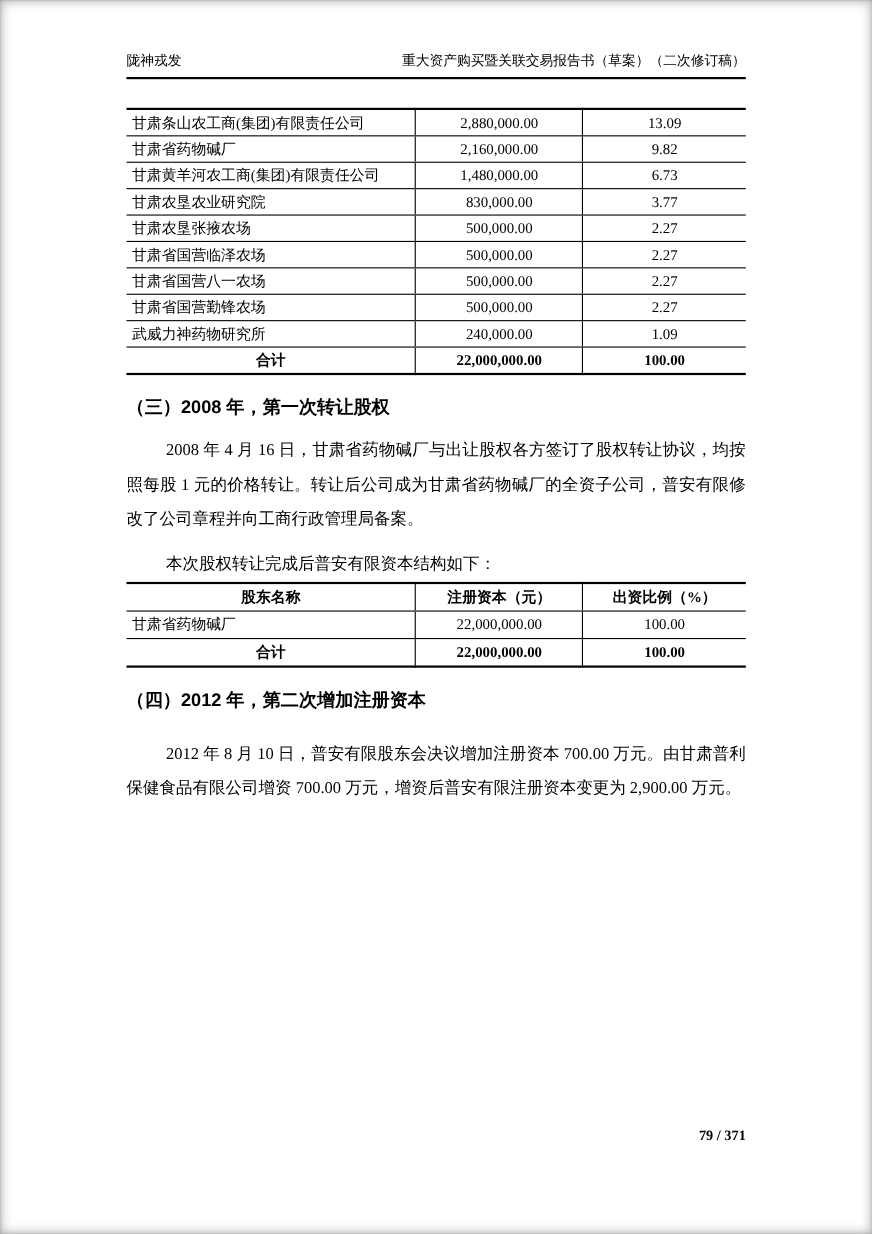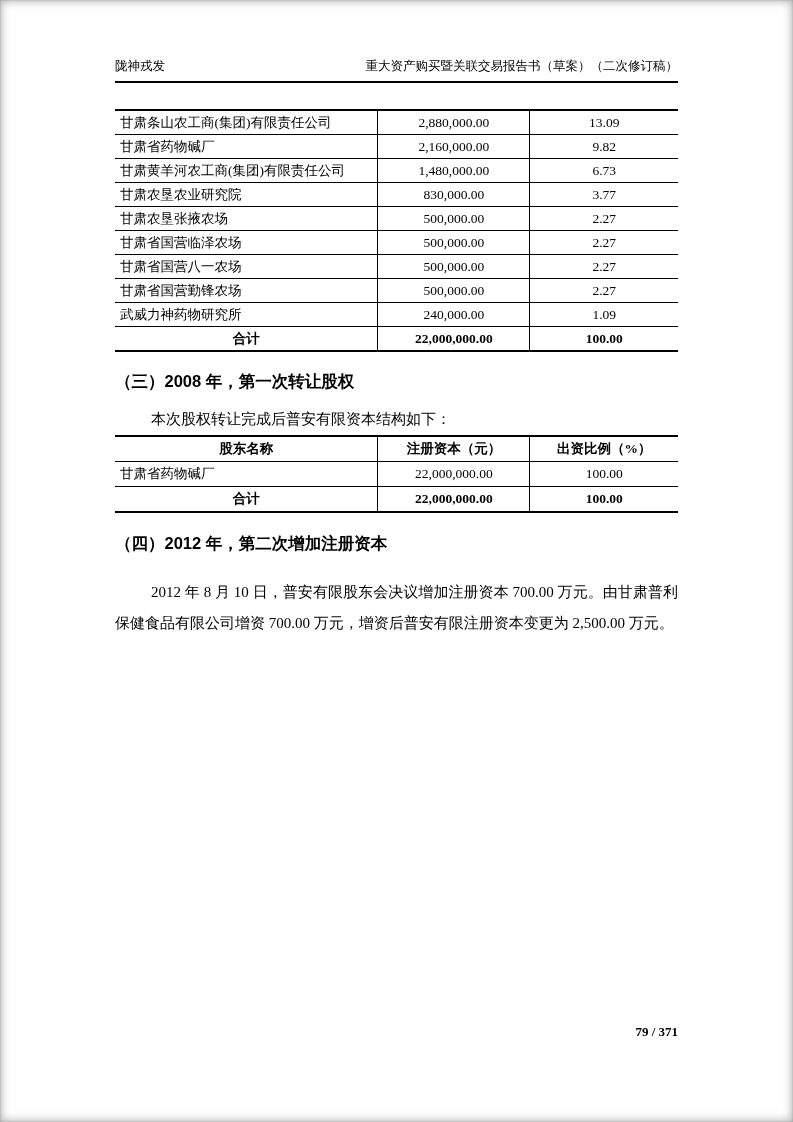--- a/index.html
+++ b/index.html
@@ -9,21 +9,21 @@
     position: relative;
     font-family: "Liberation Serif", "DejaVu Serif", serif;
     color: #000;
     overflow: hidden;
   }
   .vignette {
     position: absolute; inset: 0; pointer-events: none; z-index: 5;
     box-shadow: inset 0 0 10px 1px rgba(110,110,110,0.55), inset 0 0 2px rgba(120,120,120,0.6);
   }
   .content {
-    position: absolute; left: 115px; top: 12px; width: 563px;
+    position: absolute; left: 115px; top: 1px; width: 563px;
   }
   .doc-header {
     display: flex; justify-content: space-between; align-items: flex-end;
     padding-top: 47px; padding-bottom: 7px;
     border-bottom: 2px solid #000;
     font-size: 12.5px; line-height: 15px;
   }
   table { width: 100%; border-collapse: collapse; table-layout: fixed; }
   .fin-table {
     margin-top: 26px;
@@ -135,20 +135,21 @@
       <tr class="total">
         <td class="name">合计</td>
         <td class="num">22,000,000.00</td>
         <td class="num">100.00</td>
       </tr>
     </tbody>
   </table>
 
   <h2 class="sec-heading">（三）2008 年，第一次转让股权</h2>
 
+  <p class="para">2008 年 4 月 16 日，甘肃省药物碱厂与出让股权各方签订了股权转让协议，均按照每股 1 元的价格转让。转让后公司成为甘肃省药物碱厂的全资子公司，普安有限修改了公司章程并向工商行政管理局备案。</p>
   <p class="para intro">本次股权转让完成后普安有限资本结构如下：</p>
 
   <table class="fin-table t2">
     <colgroup>
         <col style="width:46.7%">
         <col style="width:27%">
         <col style="width:26.3%">
       </colgroup>
     <thead>
       <tr>
@@ -166,17 +167,17 @@
       <tr class="total">
         <td class="name">合计</td>
         <td class="num">22,000,000.00</td>
         <td class="num">100.00</td>
       </tr>
     </tbody>
   </table>
 
   <h2 class="sec-heading h4">（四）2012 年，第二次增加注册资本</h2>
 
-  <p class="para last">2012 年 8 月 10 日，普安有限股东会决议增加注册资本 700.00 万元。由甘肃普利保健食品有限公司增资 700.00 万元，增资后普安有限注册资本变更为 2,500.00 万元。</p>
+  <p class="para last">2012 年 8 月 10 日，普安有限股东会决议增加注册资本 700.00 万元。由甘肃普利保健食品有限公司增资 700.00 万元，增资后普安有限注册资本变更为 2,900.00 万元。</p>
 
 </div>
 
 <div class="page-number">79 / 371</div>
 
 </body></html>

